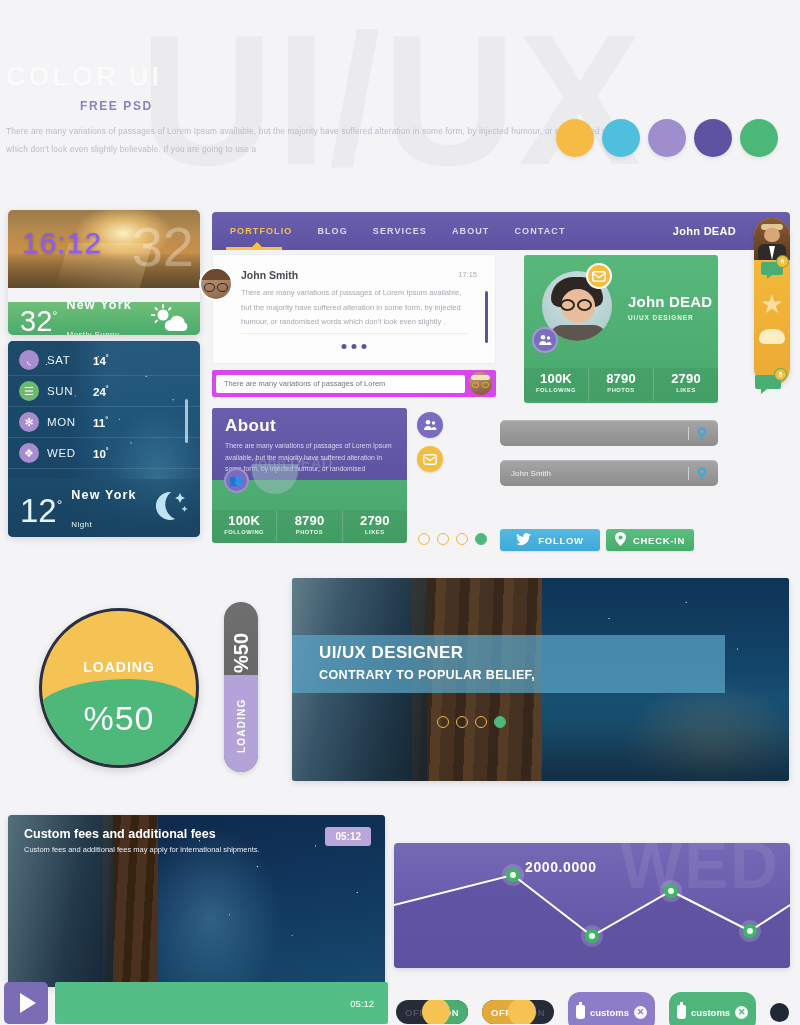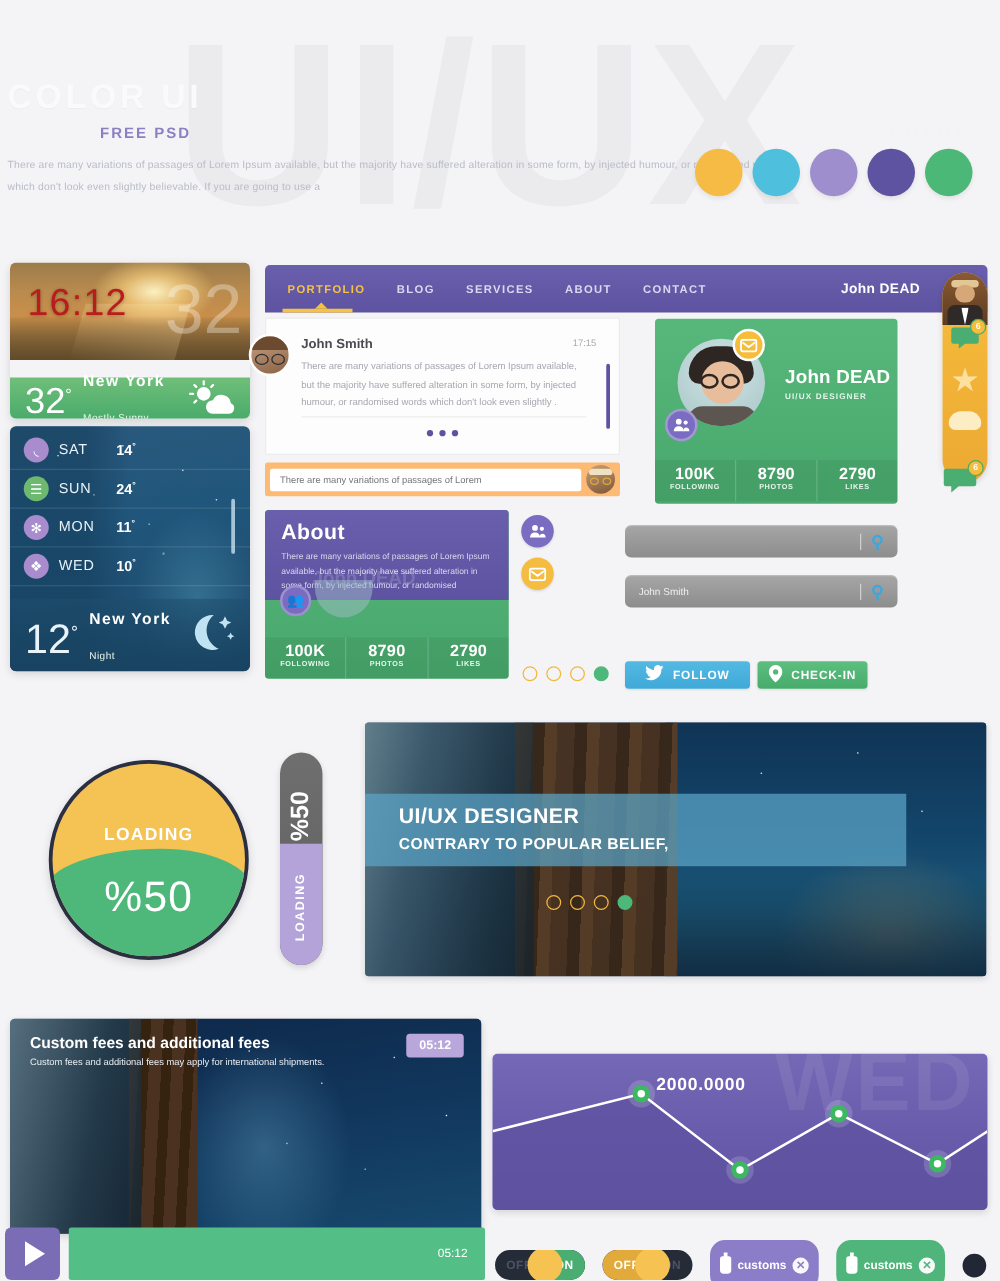--- a/index.html
+++ b/index.html
@@ -58,21 +58,21 @@
   .wd-photo::before {
     content: ""; position: absolute; left: 0; bottom: 0; width: 100%; height: 34px;
     background: linear-gradient(180deg, rgba(120,90,50,.1), rgba(80,62,36,.6));
   }
   .wd-photo::after {
     content: ""; position: absolute; left: 28%; top: 42%; width: 44%; height: 58%;
     background: linear-gradient(200deg, rgba(255,230,170,.35), rgba(0,0,0,0));
     transform: skewX(-16deg);
   }
   .wd-time {
-    position: absolute; left: 14px; top: 16px; font-size: 30px; color: #b91c1c;
+    position: absolute; left: 14px; top: 16px; font-size: 30px; color: #8b5cf6;
     letter-spacing: 1px; text-shadow: 0 1px 3px rgba(0,0,0,.28); z-index: 2;
   }
   .wd-ghost {
     position: absolute; right: 6px; top: 4px; font-size: 56px; color: rgba(255,255,255,.32);
     z-index: 1; font-weight: 300;
   }
   .wd-bottom {
     position: absolute; left: 0; bottom: 0; width: 100%; height: 33px;
     background: linear-gradient(180deg, #6fbf78, #4aab6c);
     display: flex; align-items: center; padding: 0 12px;
@@ -202,21 +202,21 @@
     position: absolute; left: 28px; top: 31px; width: 228px;
     font-size: 7.6px; color: #a7a7b2; line-height: 14.5px;
   }
   .chat-divider { position: absolute; left: 28px; top: 78px; width: 228px; height: 1px; background: #ededed; }
   .chat-dots { position: absolute; left: 50%; transform: translateX(-50%); bottom: 14px; display: flex; gap: 5px; }
   .chat-dots i { width: 5px; height: 5px; border-radius: 50%; background: #5d53a0; display: block; }
   .chat-scroll { position: absolute; right: 7px; top: 36px; width: 3px; height: 52px; background: #5d53a0; border-radius: 2px; }
 
   .chat-input-bar {
     position: absolute; left: 212px; top: 370px; width: 284px; height: 27px;
-    background: #fdba74; border-radius: 2px; display: flex; align-items: center;
+    background: #d946ef; border-radius: 2px; display: flex; align-items: center;
     padding: 0 4px; z-index: 3;
   }
   .chat-input {
     flex: 1; height: 18px; background: #fff; border-radius: 2px; border: none;
     font-size: 7.5px; color: #9a9aa3; padding-left: 8px; outline: none;
     font-family: "Liberation Sans", sans-serif;
   }
   .chat-input-avatar {
     width: 23px; height: 23px; border-radius: 50%; margin-left: 4px; flex: none;
     overflow: hidden; position: relative; background: linear-gradient(160deg,#caa07a,#7d5536);

